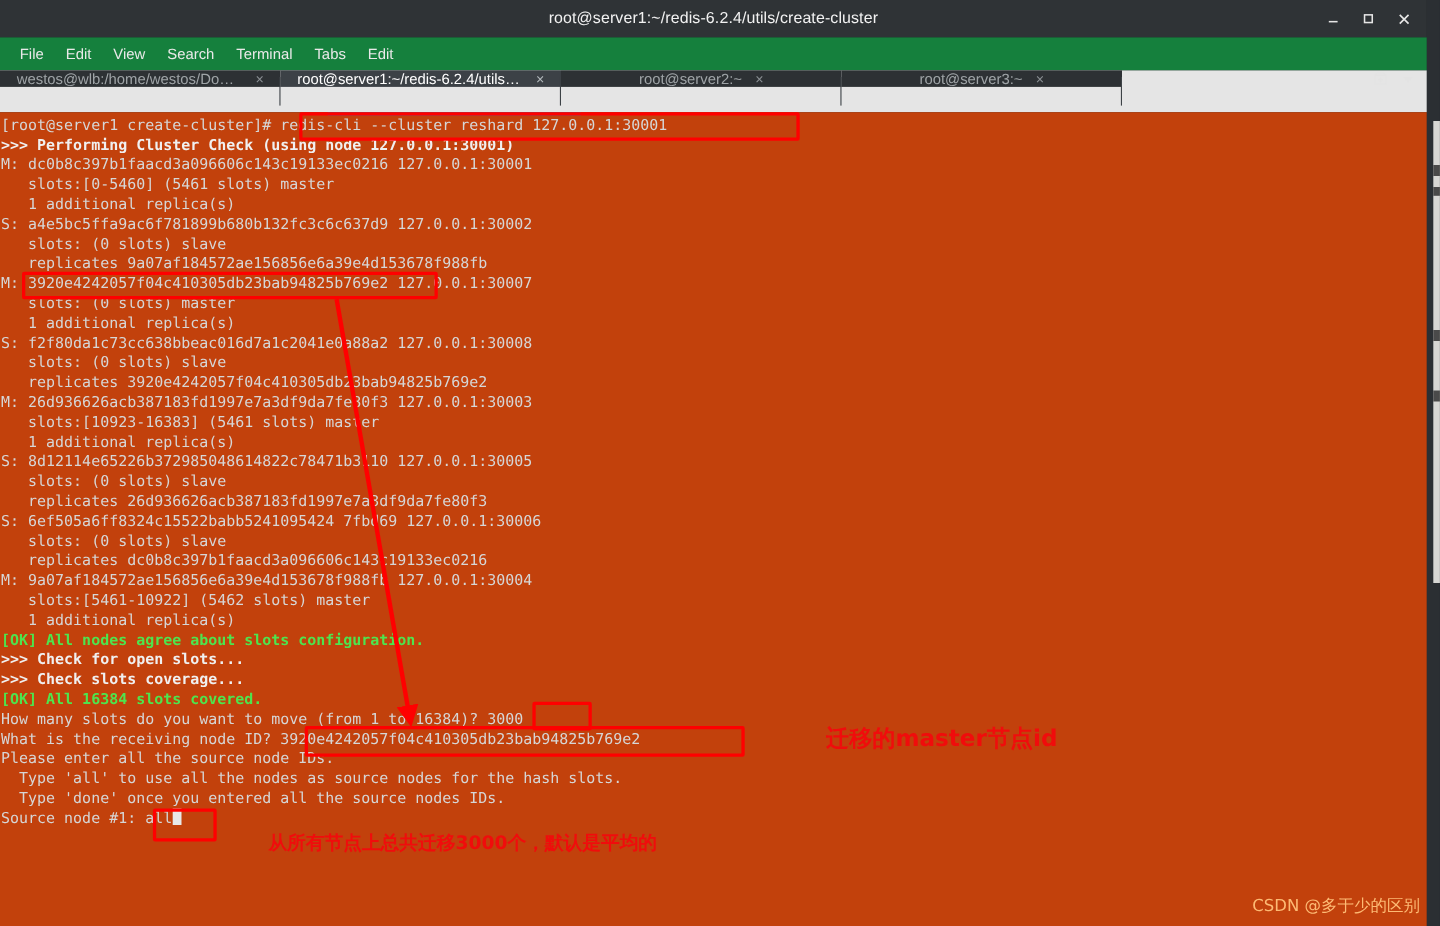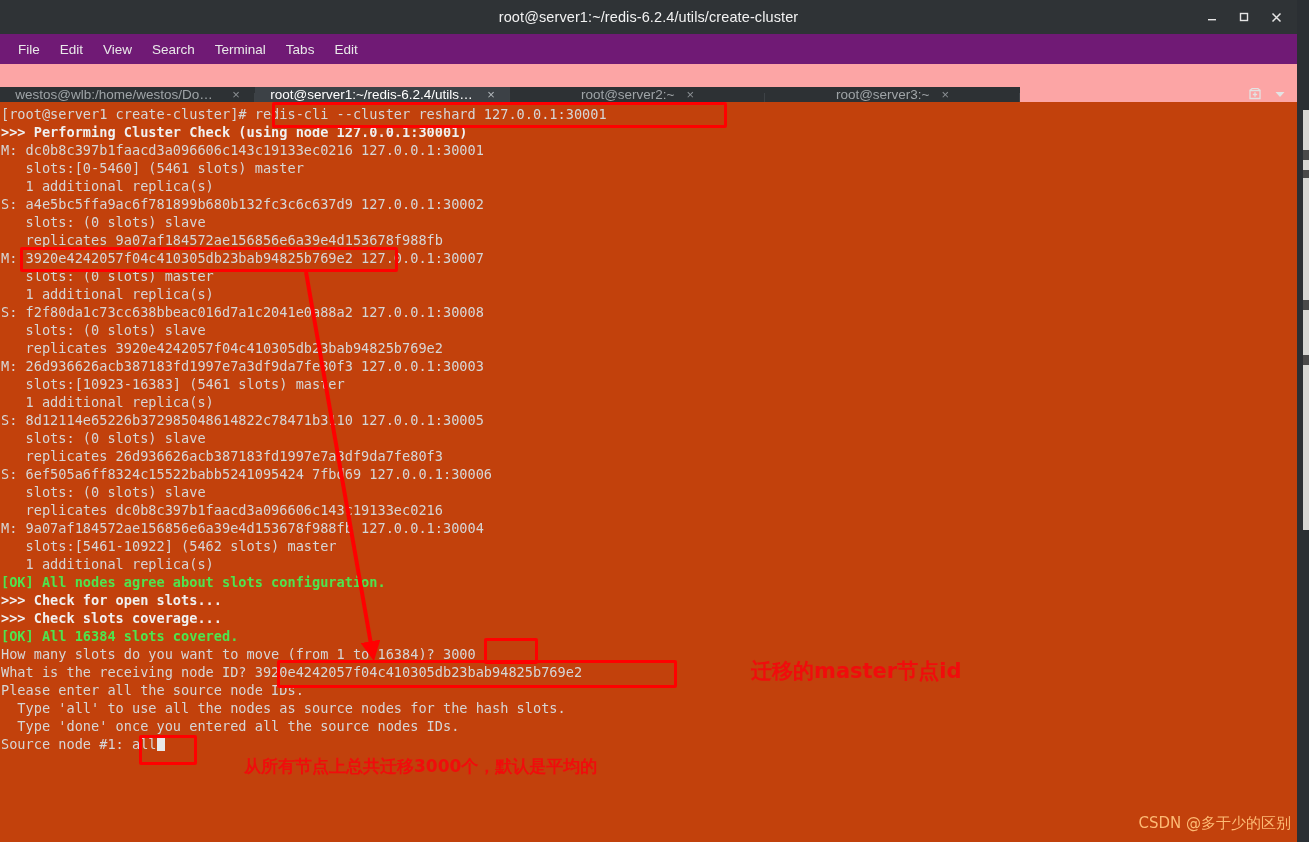--- a/index.html
+++ b/index.html
@@ -80,42 +80,42 @@
     color: #e6e6e6;
   }
   .win-btn svg { display: block; }
 
   
   .menubar {
     position: absolute;
     left: 0; top: 34px;
     width: 1297px;
     height: 30px;
-    background: #701a75;
+    background: #15803d;
     display: flex;
     align-items: center;
     padding-left: 8px;
     box-sizing: border-box;
   }
   .menu-item {
     color: #e9e9e9;
     font-size: 13.5px;
     padding: 3px 10px;
     white-space: nowrap;
   }
 
   
   .tabbar {
     position: absolute;
     left: 0; top: 64px;
     width: 1297px;
     height: 38px;
-    background: #fca5a5;
-    display: flex;
-    align-items: flex-end;
+    background: #e5e5e5;
+    display: flex;
+    align-items: flex-start;
   }
   .tab {
     position: relative;
     display: flex;
     align-items: center;
     justify-content: center;
     width: 255px;
     flex: 0 0 255px;
     box-sizing: border-box;
     padding: 0 6px;

